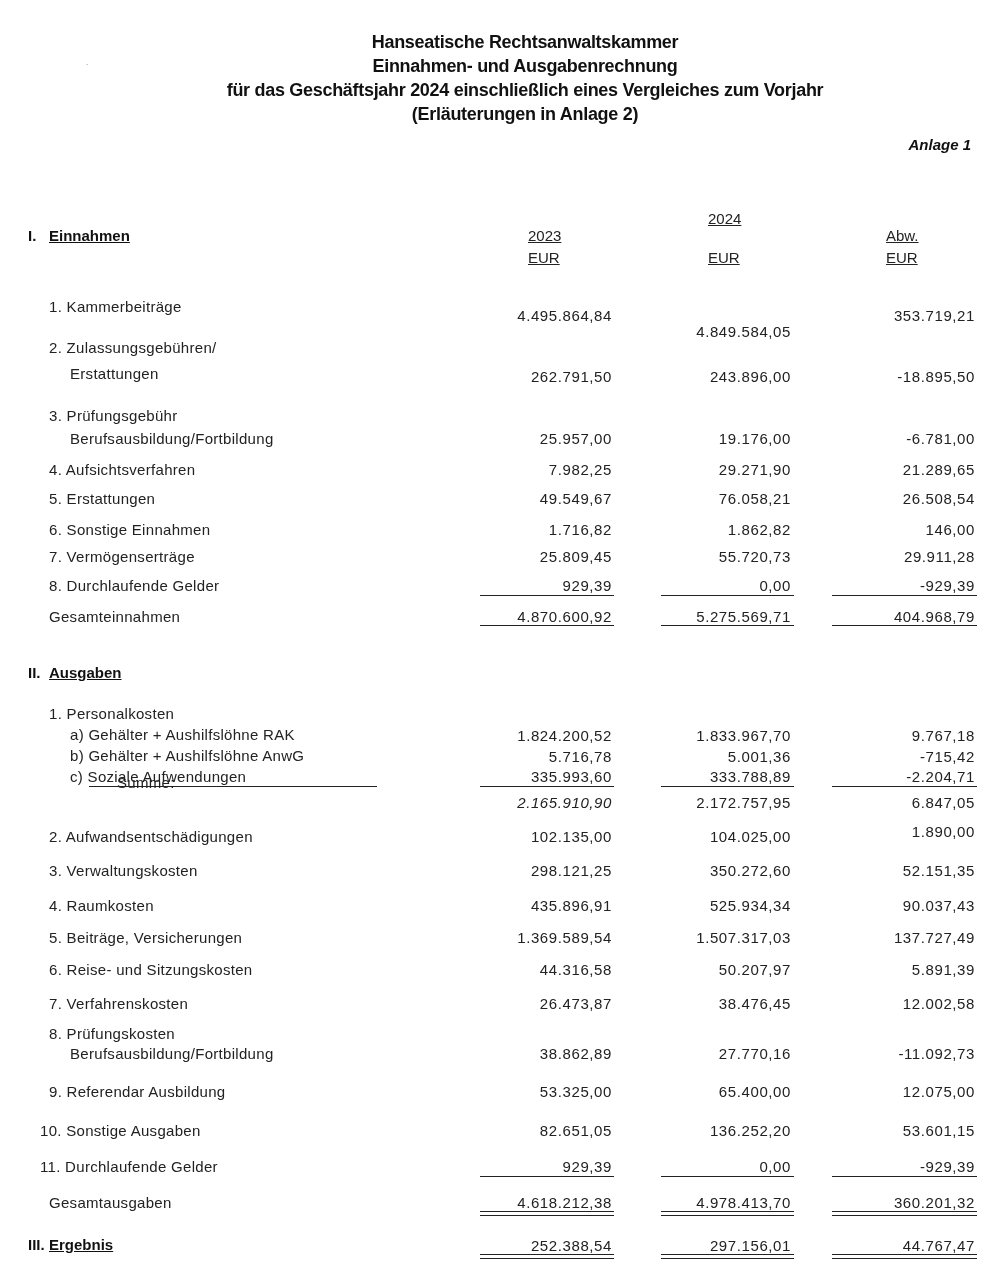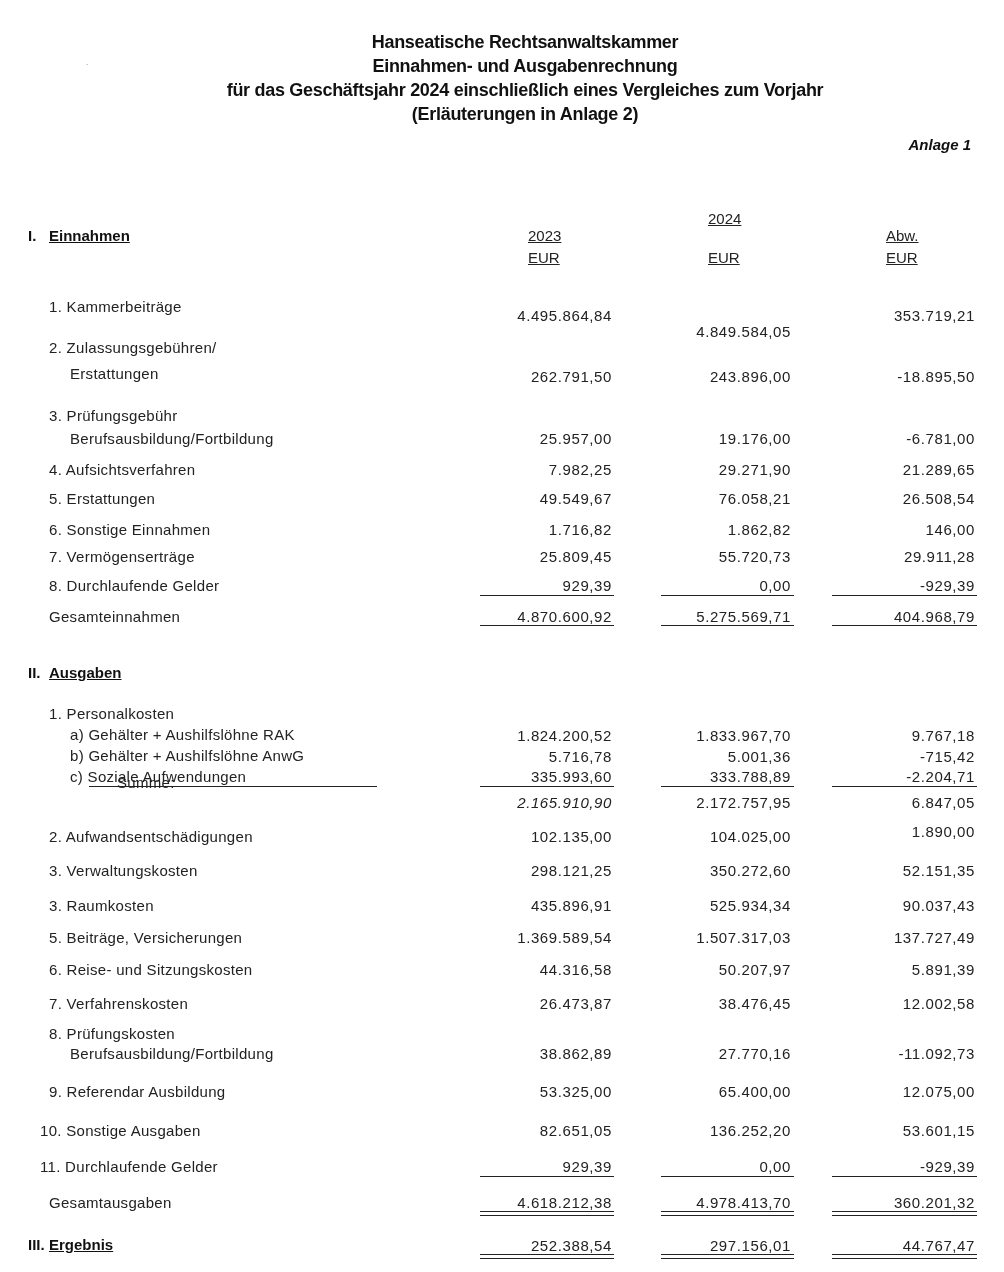--- a/index.html
+++ b/index.html
@@ -124,21 +124,21 @@
 
 <div id="expense-rows">
     <div class="lbl" style="top: 828px; left: 49px;">2. Aufwandsentschädigungen</div>
     <div class="val c1" style="top: 828px;">102.135,00</div>
     <div class="val c2" style="top: 828px;">104.025,00</div>
     <div class="val c3" style="top: 823px;">1.890,00</div>
     <div class="lbl" style="top: 862px; left: 49px;">3. Verwaltungskosten</div>
     <div class="val c1" style="top: 862px;">298.121,25</div>
     <div class="val c2" style="top: 862px;">350.272,60</div>
     <div class="val c3" style="top: 862px;">52.151,35</div>
-    <div class="lbl" style="top: 897px; left: 49px;">3. Raumkosten</div>
+    <div class="lbl" style="top: 897px; left: 49px;">4. Raumkosten</div>
     <div class="val c1" style="top: 897px;">435.896,91</div>
     <div class="val c2" style="top: 897px;">525.934,34</div>
     <div class="val c3" style="top: 897px;">90.037,43</div>
     <div class="lbl" style="top: 929px; left: 49px;">5. Beiträge, Versicherungen</div>
     <div class="val c1" style="top: 929px;">1.369.589,54</div>
     <div class="val c2" style="top: 929px;">1.507.317,03</div>
     <div class="val c3" style="top: 929px;">137.727,49</div>
     <div class="lbl" style="top: 961px; left: 49px;">6. Reise- und Sitzungskosten</div>
     <div class="val c1" style="top: 961px;">44.316,58</div>
     <div class="val c2" style="top: 961px;">50.207,97</div>

